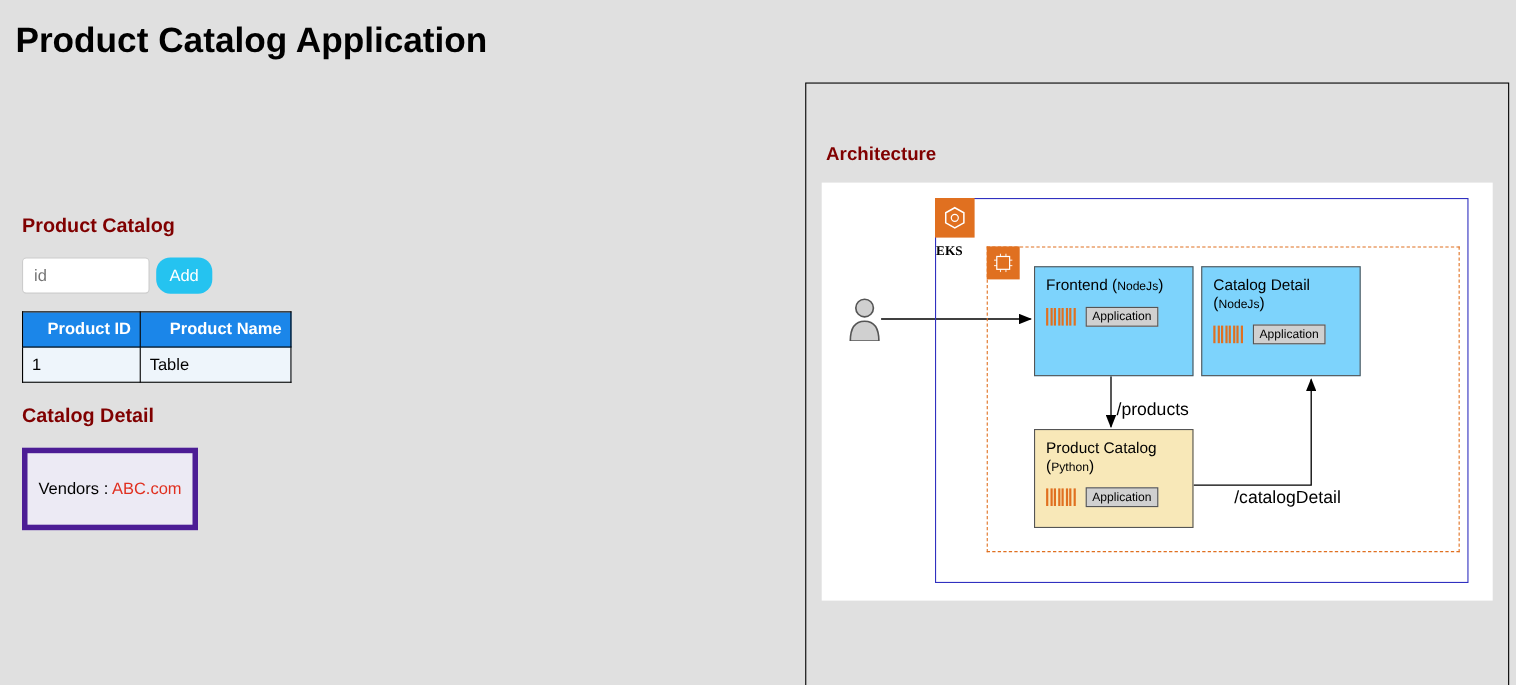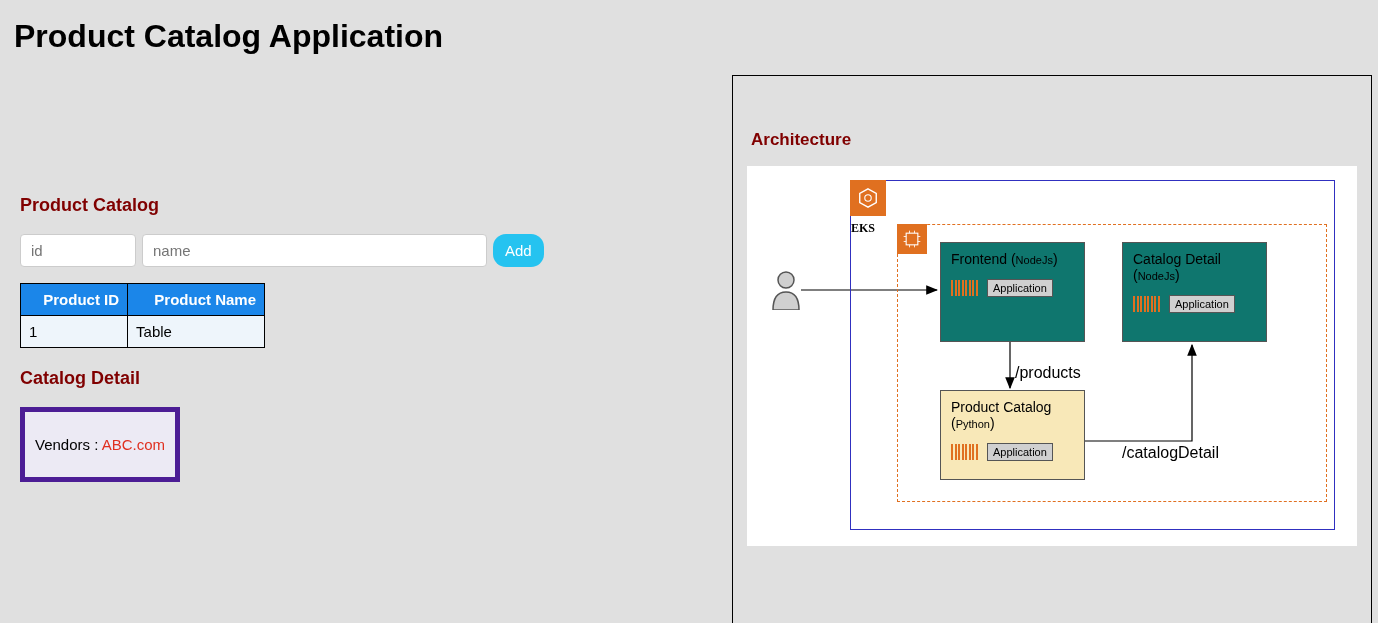--- a/index.html
+++ b/index.html
@@ -155,26 +155,26 @@
       display: flex;
       align-items: center;
       justify-content: center;
     }
     
     .svc-box {
       position: absolute;
       width: 145px;
       height: 100px;
       border: 1px solid #555;
-      background: #0f766e;
+      background: #7dd3fc;
       padding: 8px 10px;
       font-size: 13px;
     }
     .svc-frontend { left: 193px; top: 76px; }
-    .svc-catalog-detail { left: 375px; top: 76px; }
+    .svc-catalog-detail { left: 345px; top: 76px; }
     .svc-product-catalog { left: 193px; top: 224px; height: 90px; background: #f8e8b8; }
     .svc-title { font-weight: normal; margin-bottom: 12px; font-size: 14px; }
     .svc-title .tech { font-size: 11px; }
     .svc-row { display: flex; align-items: center; gap: 6px; }
     .barcode {
       display: inline-flex;
       align-items: center;
       gap: 1.5px;
       width: 30px;
       height: 18px;
@@ -211,21 +211,20 @@
 </head>
 <body>
 
 <h1 class="page-title">Product Catalog Application</h1>
 
 <div class="columns">
   <div class="left">
     <div class="section-title">Product Catalog</div>
     <div class="form-row">
       <input type="text" class="id-input" placeholder="id" style="">
-      <input type="text" class="name-input" placeholder="name" style="">
       <button class="add-btn">Add</button>
     </div>
     <table class="prod">
       <tbody>
           <tr>
         <th>Product ID</th>
         <th>Product Name</th>
       </tr>
       <tr>
         <td>1</td>

